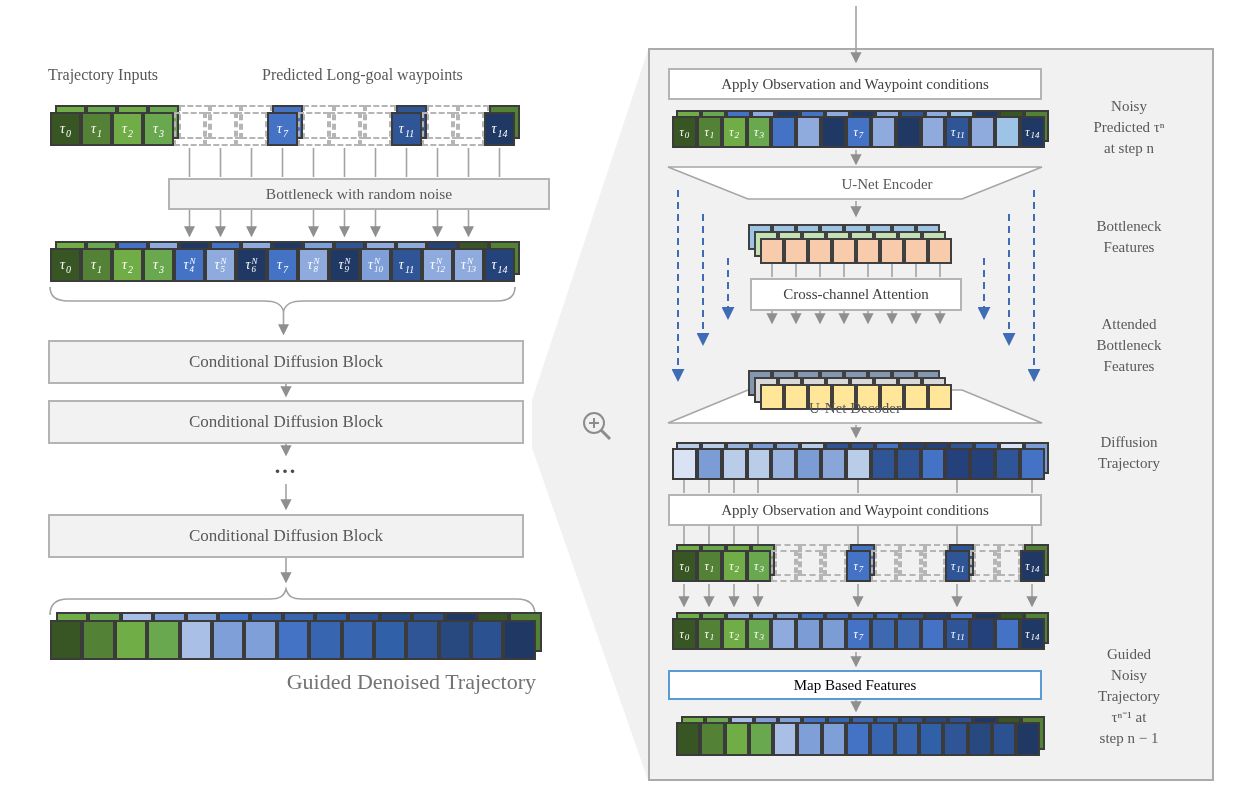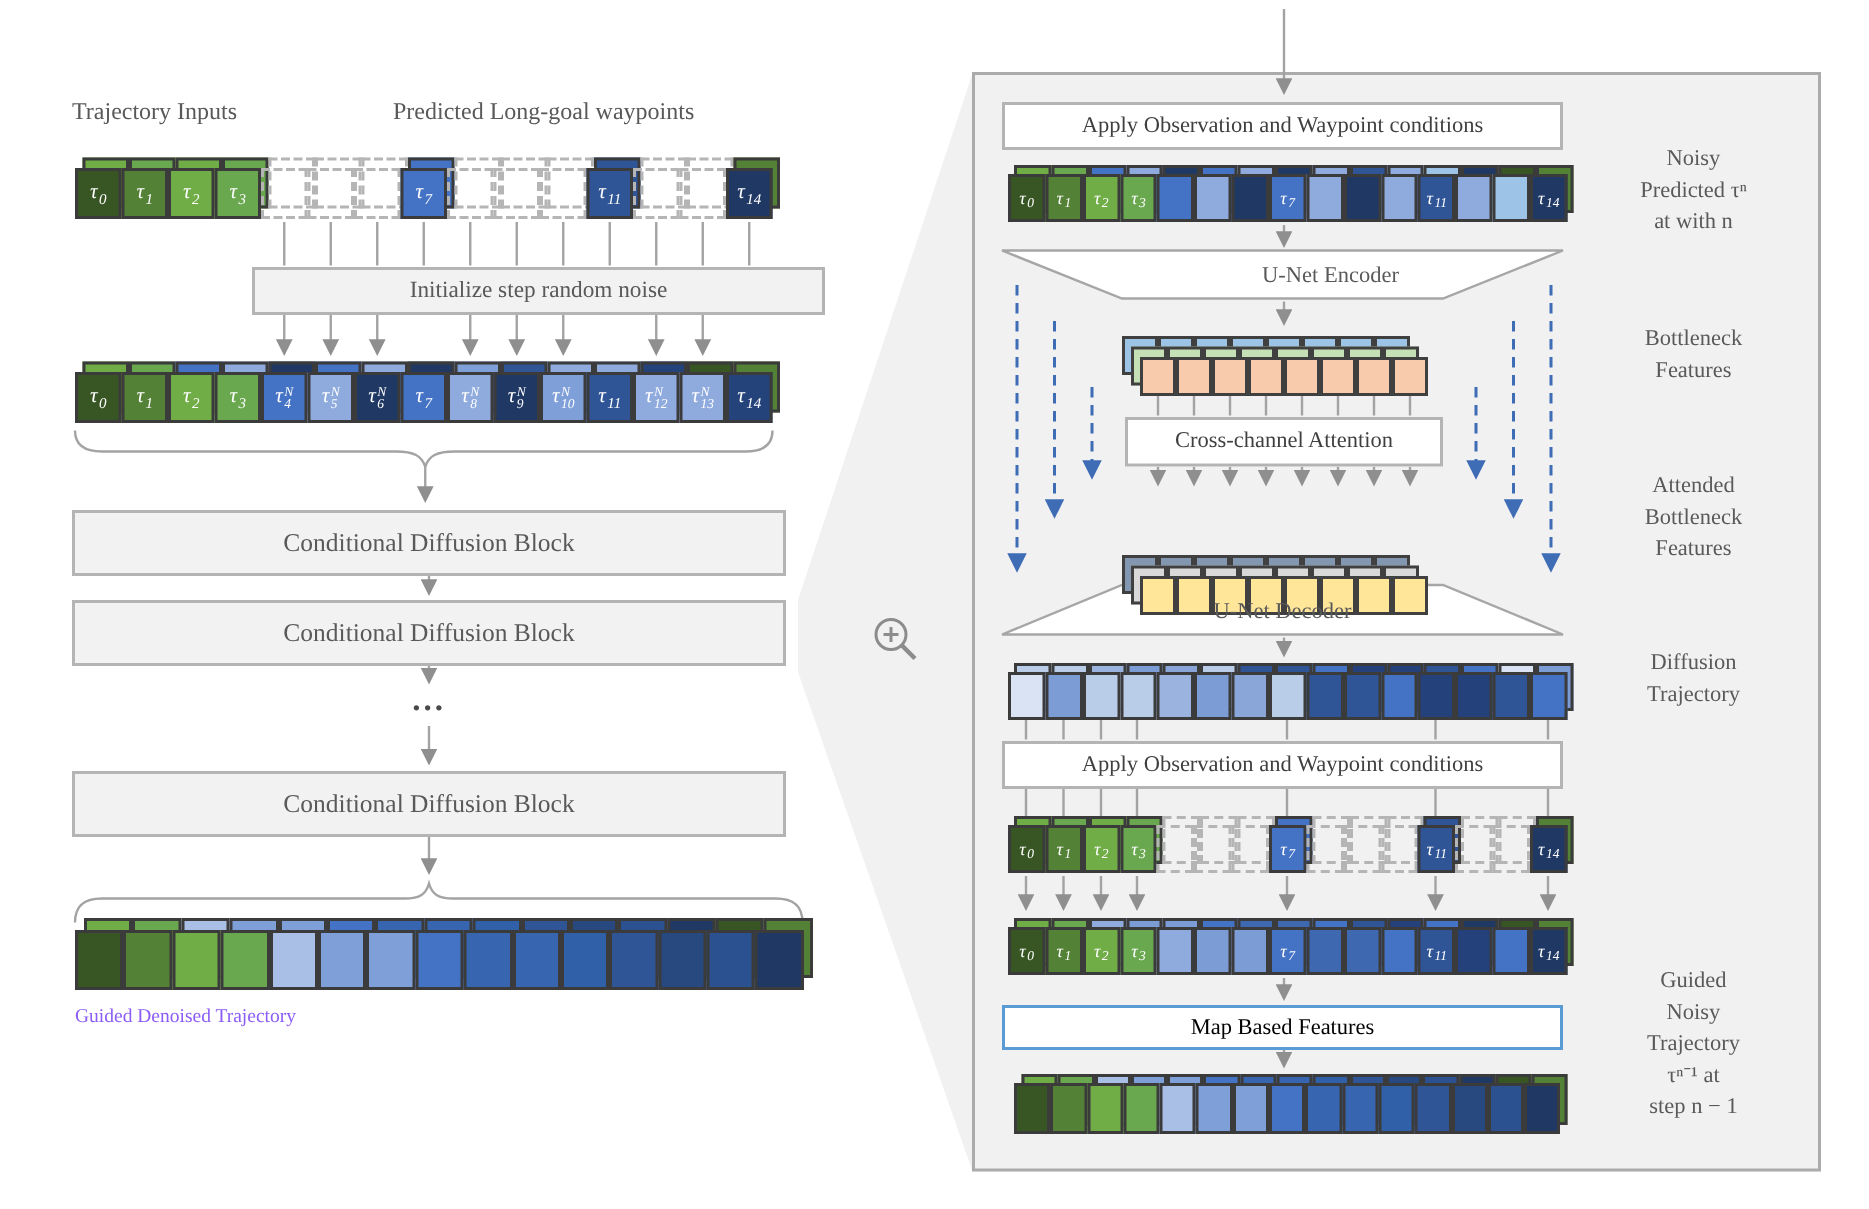--- a/index.html
+++ b/index.html
@@ -13,21 +13,21 @@
   
   #panel-bg{left:648px;top:48px;width:566px;height:733px;background:#f1f1f1;
             border:2px solid #ababab;box-sizing:border-box;}
   
   .pbox{display:flex;align-items:center;justify-content:center;box-sizing:border-box;
         background:#ffffff;border:2px solid #b4b4b4;color:#3f3f3f;font-size:15px;}
   .gbox{display:flex;align-items:center;justify-content:center;box-sizing:border-box;
         background:#f2f2f2;border:2px solid #b4b4b4;color:#595959;font-size:17px;}
   .trap-label{display:flex;align-items:center;justify-content:center;
               color:#595959;font-size:15px;}
-  .caption{color:#8b5cf6;font-size:13px;text-align:left;}
+  .caption{color:#737373;font-size:22px;text-align:right;}
   .toplabel{color:#595959;font-size:16px;}
   .sidelabel{width:162px;left:1048px;text-align:center;color:#595959;
              font-size:15px;line-height:21px;}
   .dots{width:476px;text-align:center;color:#4a4a4a;font-size:22px;
         font-weight:bold;letter-spacing:2px;line-height:16px;}
   
   .row{display:flex;}
   .tile{position:relative;flex:none;width:var(--cw);height:var(--ch);}
   .tile .back{position:absolute;inset:0;transform:translate(var(--bx),var(--by));
               border:2px solid #3b3b3b;box-sizing:border-box;}
@@ -267,21 +267,21 @@
       <div class="front" style="background: rgb(32, 56, 100);">
         <span class="lbl">
           <span>τ</span>
           <span class="sb">14</span>
         </span>
       </div>
     </div>
   </div>
 
 <div class="abs content gbox" style="left:168px;top:178px;width:382px;height:32px;font-size:15.5px">
-  <span>Initialize step random noise</span>
+  <span>Bottleneck with random noise</span>
 </div>
 
 <div class="abs content row" style="left: 50px; top: 248px; --cw: 31px; --ch: 34px; --bx: 5px; --by: -7px;">
     <div class="tile">
       <div class="back" style="background: rgb(112, 173, 71);"></div>
       <div class="front" style="background: rgb(55, 86, 35);">
         <span class="lbl">
           <span>τ</span>
           <span class="sb">0</span>
         </span>
@@ -1020,21 +1020,21 @@
     </div>
     <div class="tile">
       <div class="back" style="background: rgb(83, 129, 53);"></div>
       <div class="front" style="background: rgb(31, 56, 100);"></div>
     </div>
   </div>
 
 <div class="abs content sidelabel" style="top:96px">
   <div>Noisy</div>
   <div>Predicted τⁿ</div>
-  <div>at with n</div>
+  <div>at step n</div>
 </div>
 <div class="abs content sidelabel" style="top:216px">
   <div>Bottleneck</div>
   <div>Features</div>
 </div>
 <div class="abs content sidelabel" style="top:314px">
   <div>Attended</div>
   <div>Bottleneck</div>
   <div>Features</div>
 </div>

